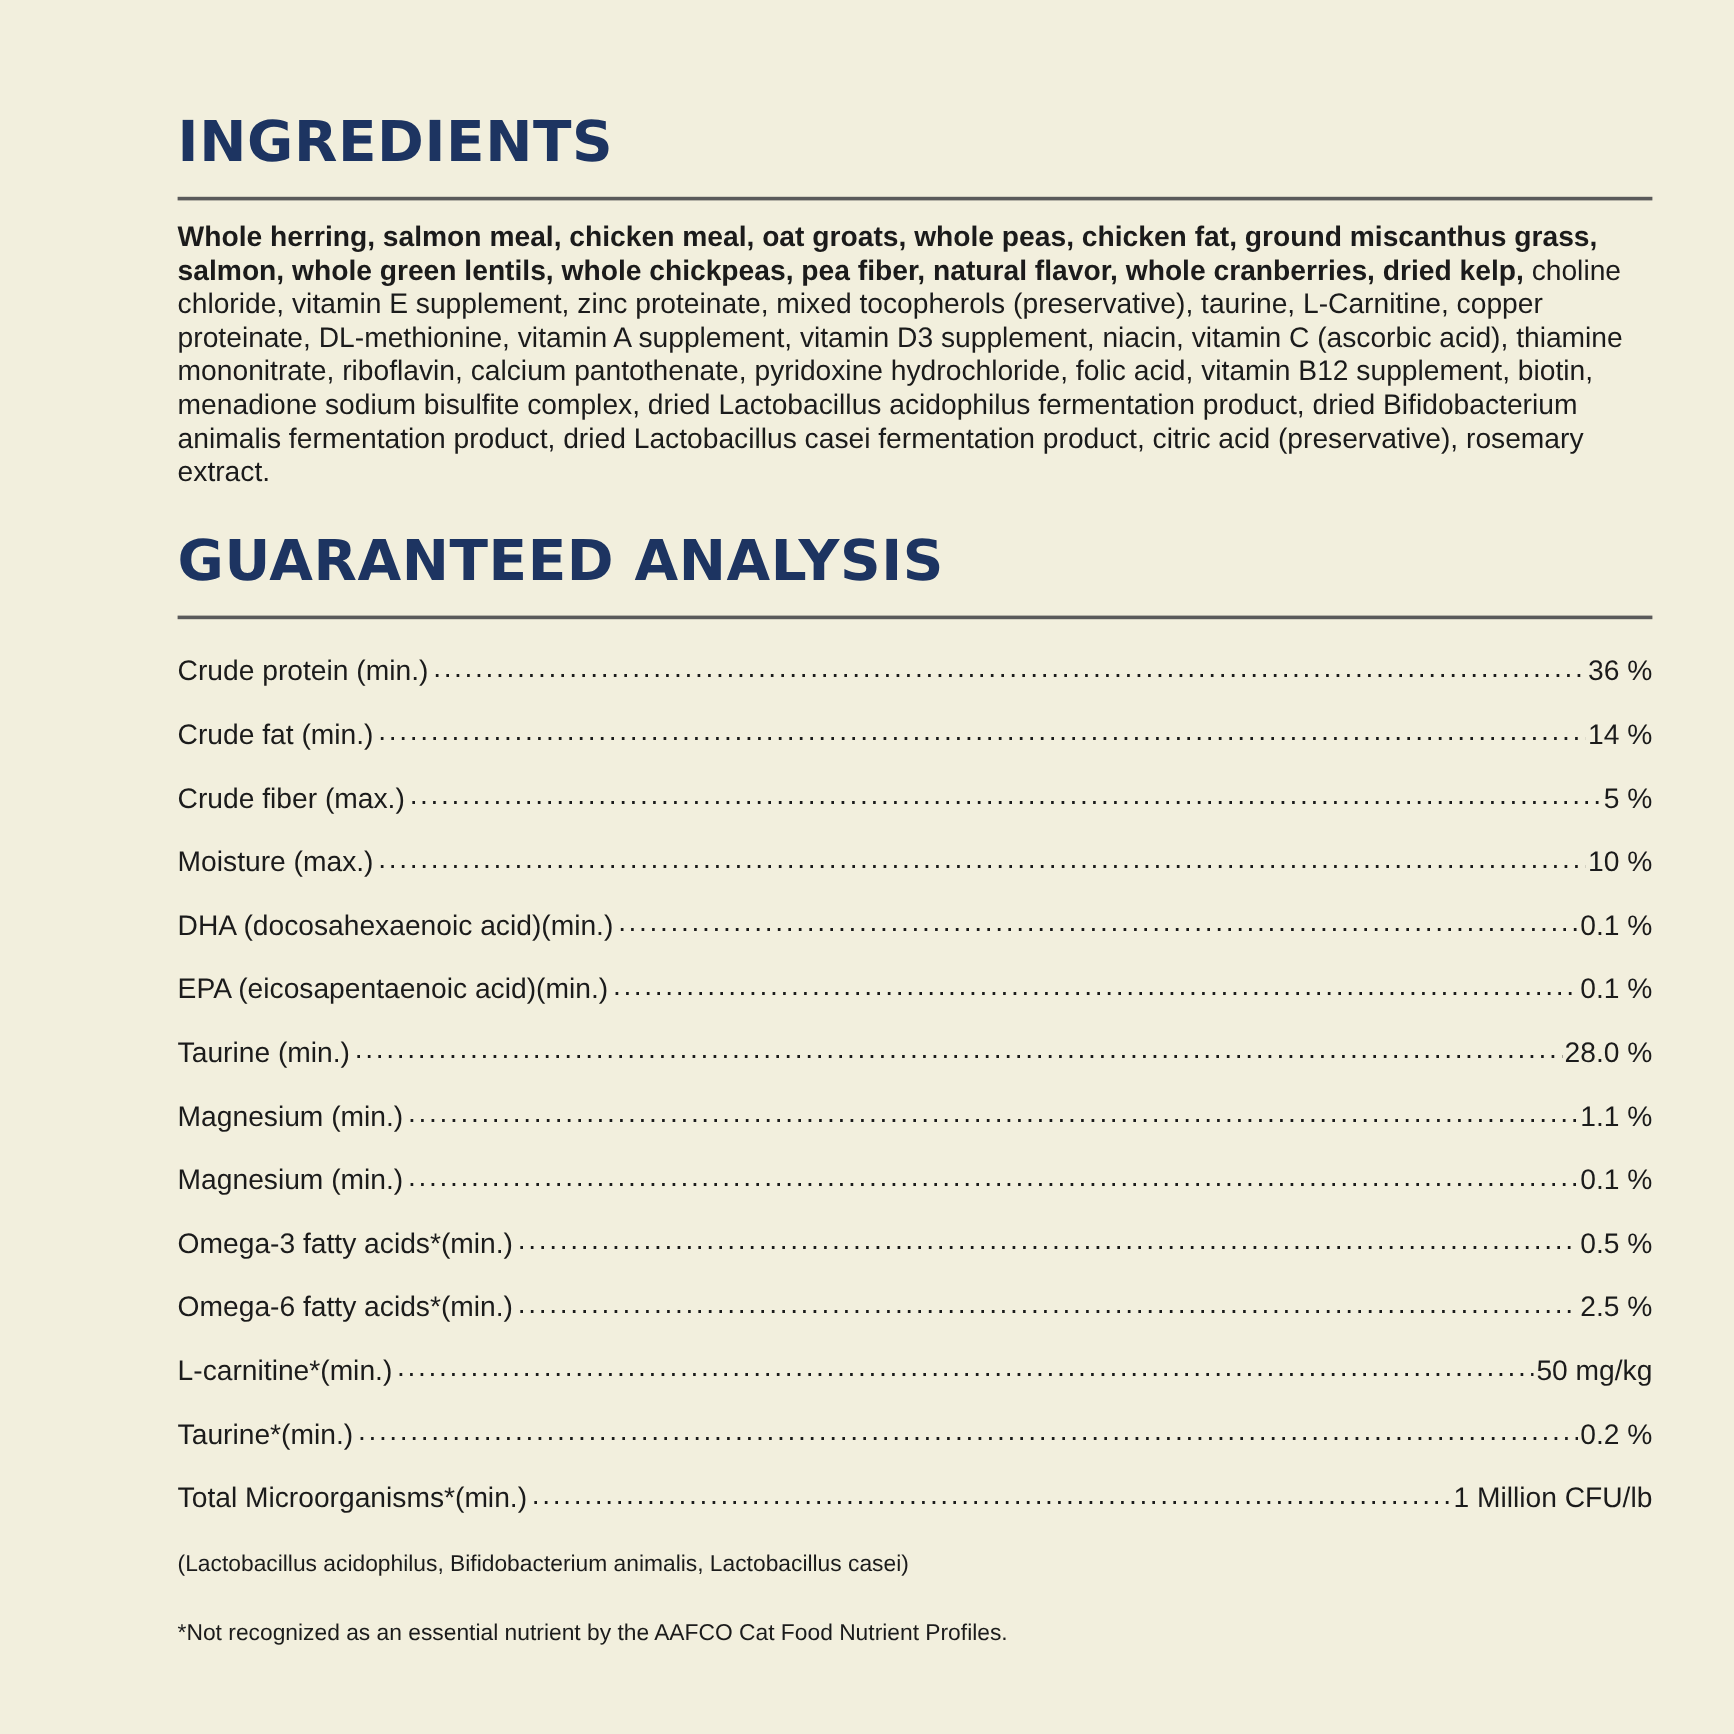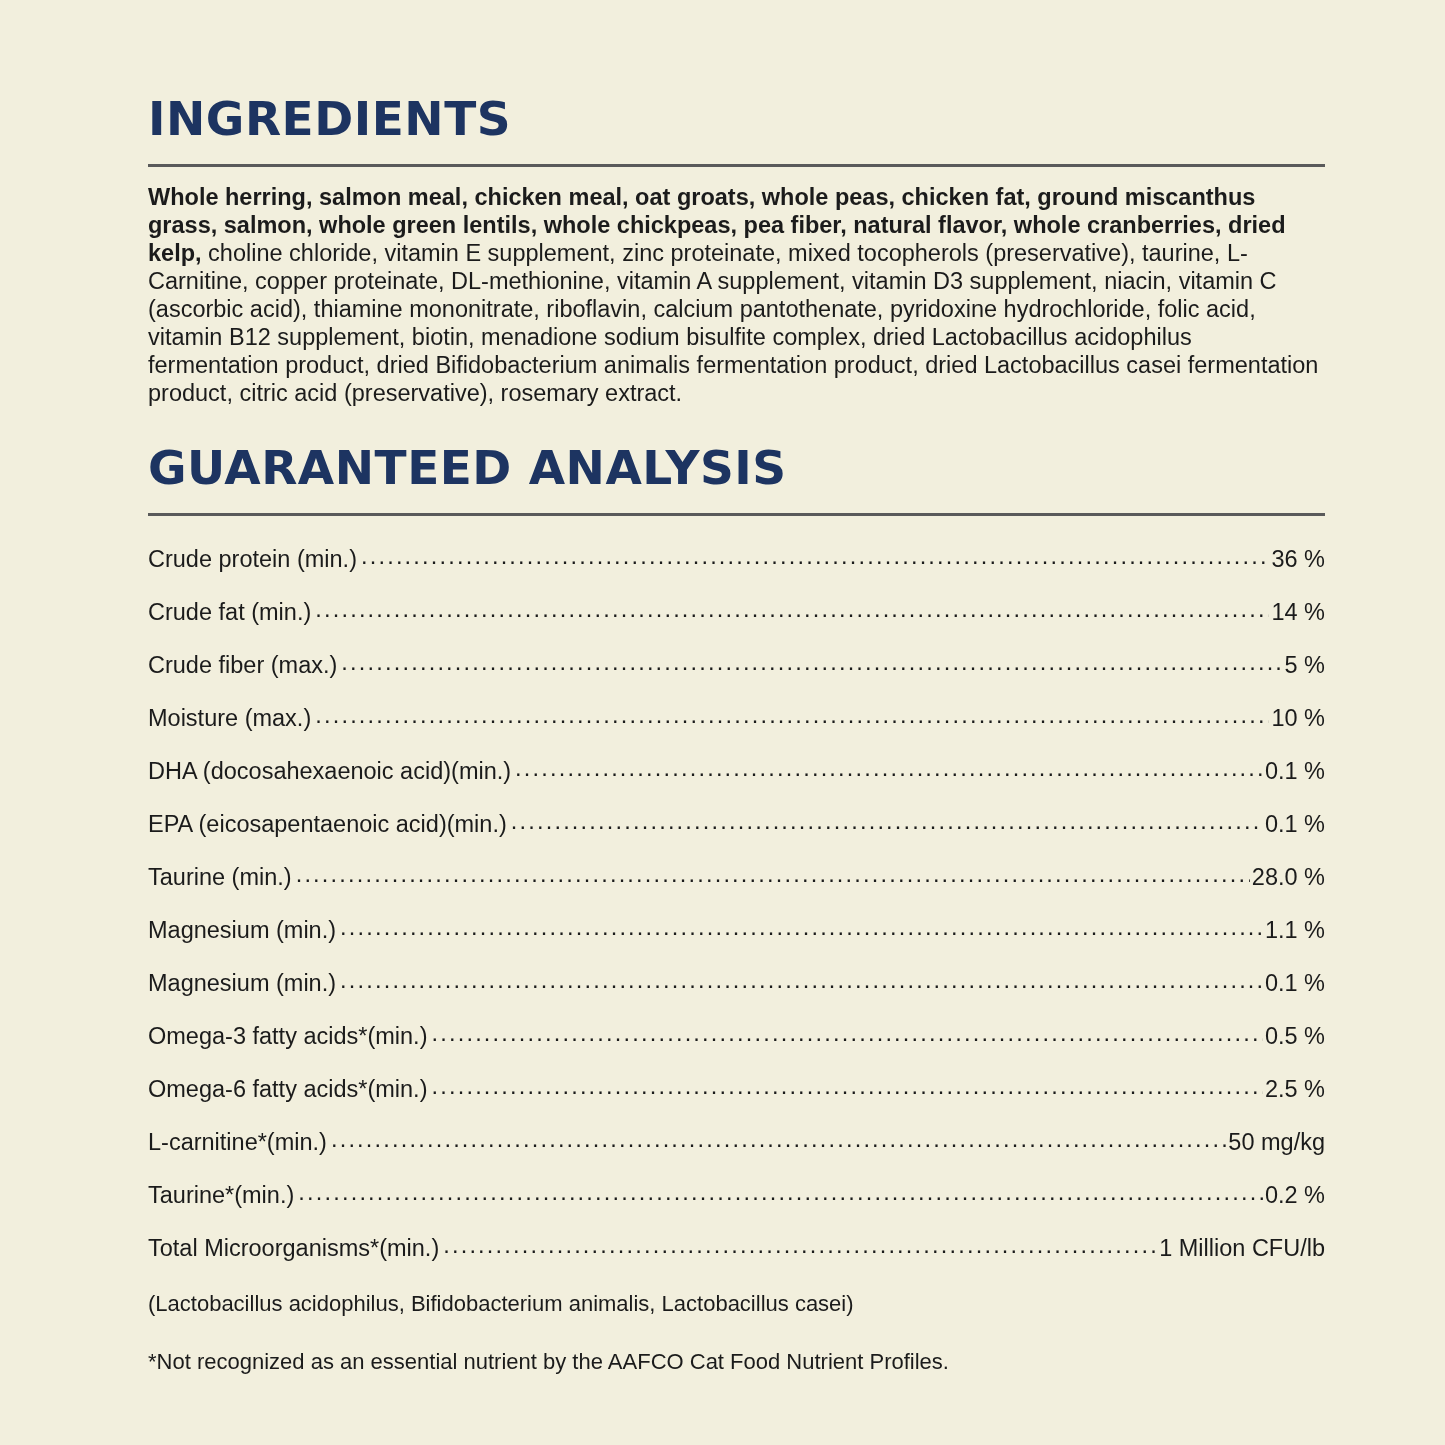--- a/index.html
+++ b/index.html
@@ -12,21 +12,21 @@
     background: #f2efdd;
     font-family: "Liberation Sans", sans-serif;
     color: #1b1b1b;
     overflow: hidden;
   }
   .page {
     position: relative;
     width: 1445px;
     height: 1445px;
     box-sizing: border-box;
-    padding: 80px 120px 0 148px;
+    padding: 80px 68px 0 148px;
   }
   .section-title {
     font-family: "DejaVu Sans", sans-serif;
     font-weight: bold;
     font-size: 47px;
     letter-spacing: 0.5px;
     color: #1d3461;
     margin: 0;
     line-height: 1.15;
   }
@@ -79,21 +79,21 @@
     font-size: 23.5px;
     letter-spacing: 2.2px;
     position: relative;
     top: -3px;
   }
   .ga-value {
     flex: 0 0 auto;
     text-align: right;
   }
   .ga-note {
-    font-size: 22px;
+    font-size: 19px;
     line-height: 28px;
     color: #1b1b1b;
     padding-top: 16px;
   }
   .ga-note.second {
     padding-top: 30px;
   }
 </style>
 </head>
 <body>

